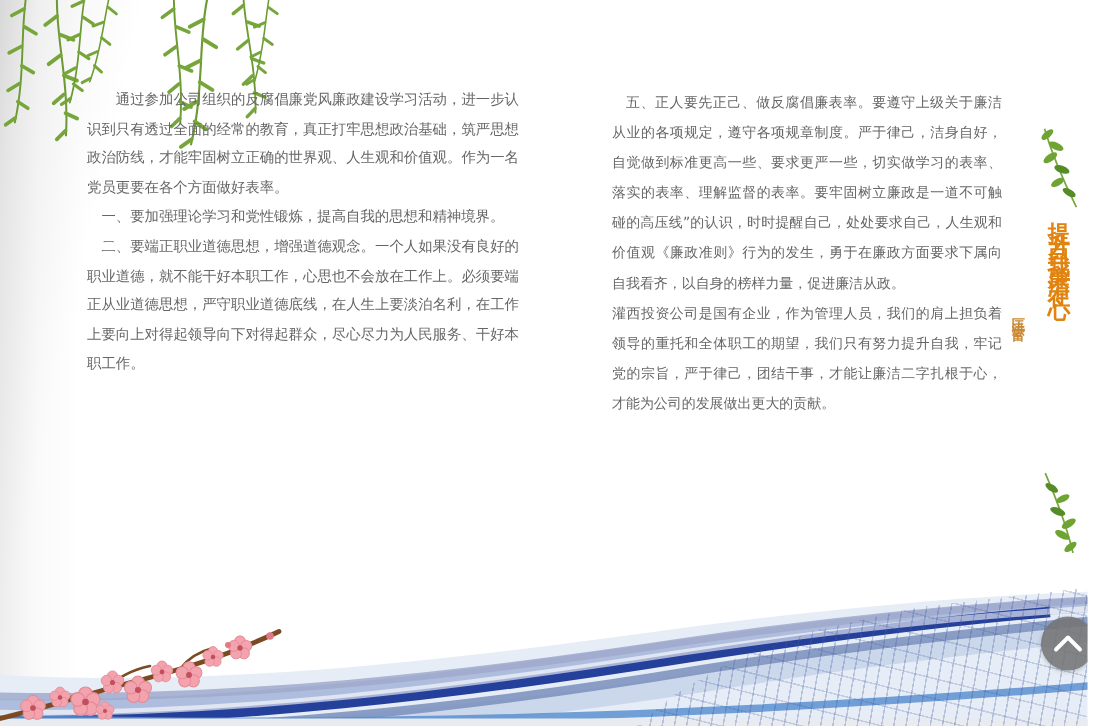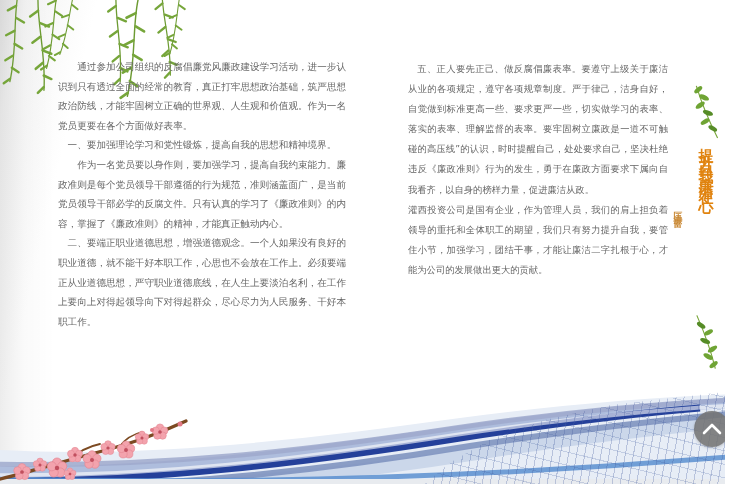--- a/index.html
+++ b/index.html
@@ -69,27 +69,26 @@
     <use href="#wb" transform="translate(76,-12) rotate(12) scale(0.8)"></use>
     <use href="#wb" transform="translate(116,-4) rotate(-4)"></use>
     <use href="#wb" transform="translate(138,2) rotate(5) scale(1.1)"></use>
     <use href="#wb" transform="translate(162,-6) rotate(-7) scale(0.95)"></use>
     <use href="#wb" transform="translate(182,-12) rotate(9) scale(0.8)"></use>
   </svg>
 
   <div class="col col-left">
     <p class="i2">通过参加公司组织的反腐倡廉党风廉政建设学习活动，进一步认识到只有透过全面的经常的教育，真正打牢思想政治基础，筑严思想政治防线，才能牢固树立正确的世界观、人生观和价值观。作为一名党员更要在各个方面做好表率。</p>
     <p class="i1">一、要加强理论学习和党性锻炼，提高自我的思想和精神境界。</p>
-    <p class="i2">作为一名党员要以身作则，要加强学习，提高自我约束能力。廉政准则是每个党员领导干部遵循的行为规范，准则涵盖面广，是当前党员领导干部必学的反腐文件。只有认真的学习了《廉政准则》的内容，掌握了《廉政准则》的精神，才能真正触动内心。</p>
     <p class="i1">二、要端正职业道德思想，增强道德观念。一个人如果没有良好的职业道德，就不能干好本职工作，心思也不会放在工作上。必须要端正从业道德思想，严守职业道德底线，在人生上要淡泊名利，在工作上要向上对得起领导向下对得起群众，尽心尽力为人民服务、干好本职工作。</p>
   </div>
 
   <div class="col col-right">
-    <p class="i1">五、正人要先正己、做反腐倡廉表率。要遵守上级关于廉洁从业的各项规定，遵守各项规章制度。严于律己，洁身自好，自觉做到标准更高一些、要求更严一些，切实做学习的表率、落实的表率、理解监督的表率。要牢固树立廉政是一道不可触碰的高压线”的认识，时时提醒自己，处处要求自己，坚决杜绝违反《廉政准则》行为的发生，勇于在廉政方面要求下属向自我看齐，以自身的榜样力量，促进廉洁从政。</p>
-    <p class="i0">灌西投资公司是国有企业，作为管理人员，我们的肩上担负着领导的重托和全体职工的期望，我们只有努力提升自我，要管住小节，加强学习，团结干事，才能让廉洁二字扎根于心，才能为公司的发展做出更大的贡献。</p>
+    <p class="i1">五、正人要先正己、做反腐倡廉表率。要遵守上级关于廉洁从业的各项规定，遵守各项规章制度。严于律己，洁身自好，自觉做到标准更高一些、要求更严一些，切实做学习的表率、落实的表率、理解监督的表率。要牢固树立廉政是一道不可触碰的高压线”的认识，时时提醒自己，处处要求自己，人生观和价值观《廉政准则》行为的发生，勇于在廉政方面要求下属向自我看齐，以自身的榜样力量，促进廉洁从政。</p>
+    <p class="i0">灌西投资公司是国有企业，作为管理人员，我们的肩上担负着领导的重托和全体职工的期望，我们只有努力提升自我，牢记党的宗旨，严于律己，团结干事，才能让廉洁二字扎根于心，才能为公司的发展做出更大的贡献。</p>
   </div>
 
   <svg class="sprig sprig-top" width="36" height="58" viewBox="0 0 36 60">
     <path d="M30,58 C22,42 14,24 8,4" fill="none" stroke="#7aa63b" stroke-width="1.2"></path>
     <g fill="#6fa434">
       <ellipse cx="10" cy="8" rx="5" ry="2.3" transform="rotate(-40 10 8)"></ellipse>
       <ellipse cx="16" cy="16" rx="5.5" ry="2.5" transform="rotate(25 16 16)"></ellipse>
       <ellipse cx="12" cy="24" rx="5.5" ry="2.5" transform="rotate(-35 12 24)"></ellipse>
       <ellipse cx="20" cy="32" rx="5.5" ry="2.5" transform="rotate(20 20 32)" fill="#568c27"></ellipse>
       <ellipse cx="17" cy="41" rx="5" ry="2.3" transform="rotate(-30 17 41)"></ellipse>

